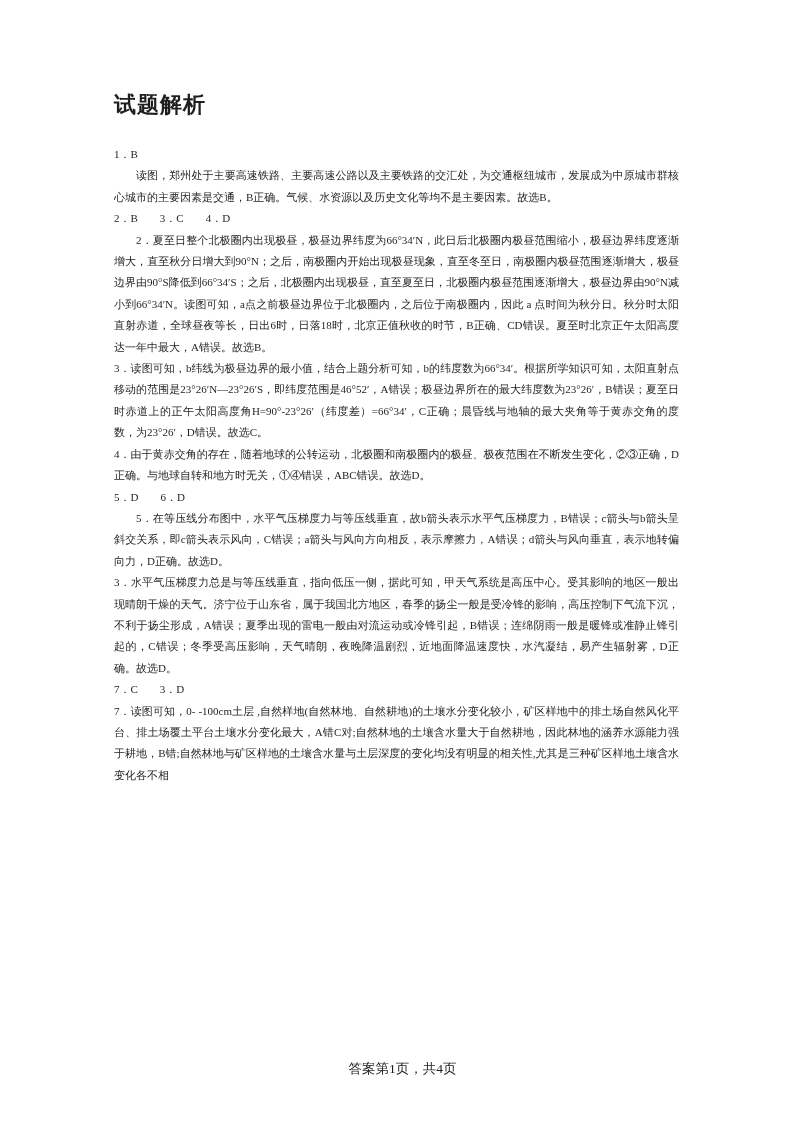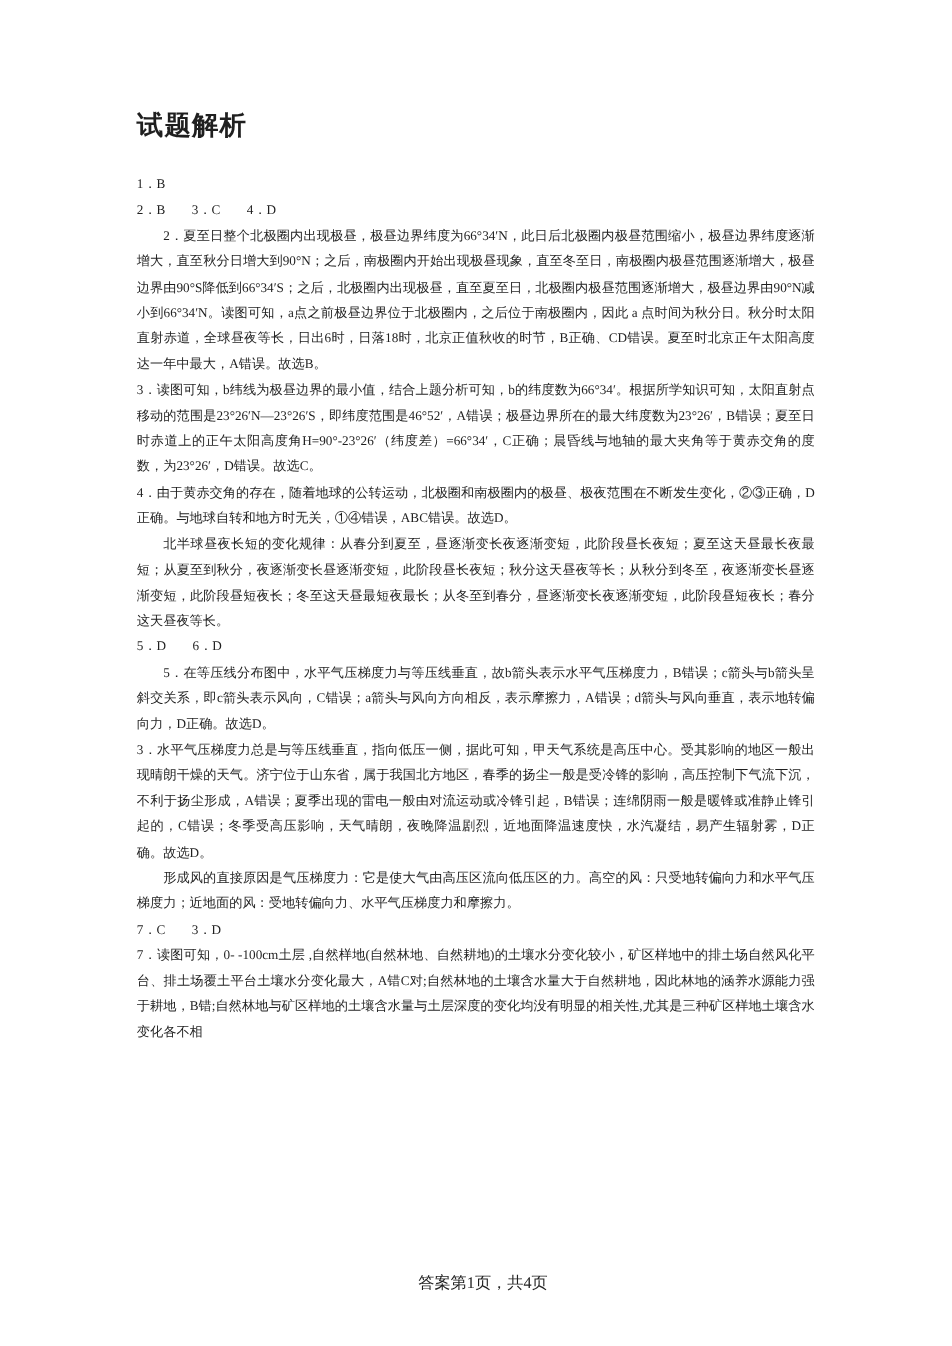--- a/index.html
+++ b/index.html
@@ -52,27 +52,26 @@
   }
 </style>
 </head>
 <body>
 
 <div class="page">
   <div class="content">
     <h1 class="title">试题解析</h1>
     <div id="paragraphs">
         <p class="para">1．B</p>
+        <p class="para indent">读图，郑州处于主要高速铁路、主要高速公路以及主要铁路的交汇处，为交通枢纽城市，发展成为中原城市群核心城市的主要因素是交通，B正确。气候、水资源以及历史文化等均不是主要因素。故选B。</p>
         <p class="para">2．B　　3．C　　4．D</p>
         <p class="para indent">2．夏至日整个北极圈内出现极昼，极昼边界纬度为66°34′N，此日后北极圈内极昼范围缩小，极昼边界纬度逐渐增大，直至秋分日增大到90°N；之后，南极圈内开始出现极昼现象，直至冬至日，南极圈内极昼范围逐渐增大，极昼边界由90°S降低到66°34′S；之后，北极圈内出现极昼，直至夏至日，北极圈内极昼范围逐渐增大，极昼边界由90°N减小到66°34′N。读图可知，a点之前极昼边界位于北极圈内，之后位于南极圈内，因此 a 点时间为秋分日。秋分时太阳直射赤道，全球昼夜等长，日出6时，日落18时，北京正值秋收的时节，B正确、CD错误。夏至时北京正午太阳高度达一年中最大，A错误。故选B。</p>
         <p class="para">3．读图可知，b纬线为极昼边界的最小值，结合上题分析可知，b的纬度数为66°34′。根据所学知识可知，太阳直射点移动的范围是23°26′N—23°26′S，即纬度范围是46°52′，A错误；极昼边界所在的最大纬度数为23°26′，B错误；夏至日时赤道上的正午太阳高度角H=90°-23°26′（纬度差）=66°34′，C正确；晨昏线与地轴的最大夹角等于黄赤交角的度数，为23°26′，D错误。故选C。</p>
         <p class="para">4．由于黄赤交角的存在，随着地球的公转运动，北极圈和南极圈内的极昼、极夜范围在不断发生变化，②③正确，D正确。与地球自转和地方时无关，①④错误，ABC错误。故选D。</p>
-        <p class="para indent">北半球昼夜长短的变化规律：从春分到夏至，昼逐渐变长夜逐渐变短，此阶段昼长夜短；夏至这天昼最长夜最短；从夏至到秋分，夜逐渐变长昼逐渐变短，此阶段昼长夜短；秋分这天昼夜等长；从秋分到冬至，夜逐渐变长昼逐渐变短，此阶段昼短夜长；冬至这天昼最短夜最长；从冬至到春分，昼逐渐变长夜逐渐变短，此阶段昼短夜长；春分这天昼夜等长。</p>
         <p class="para">5．D　　6．D</p>
         <p class="para indent">5．在等压线分布图中，水平气压梯度力与等压线垂直，故b箭头表示水平气压梯度力，B错误；c箭头与b箭头呈斜交关系，即c箭头表示风向，C错误；a箭头与风向方向相反，表示摩擦力，A错误；d箭头与风向垂直，表示地转偏向力，D正确。故选D。</p>
         <p class="para">3．水平气压梯度力总是与等压线垂直，指向低压一侧，据此可知，甲天气系统是高压中心。受其影响的地区一般出现晴朗干燥的天气。济宁位于山东省，属于我国北方地区，春季的扬尘一般是受冷锋的影响，高压控制下气流下沉，不利于扬尘形成，A错误；夏季出现的雷电一般由对流运动或冷锋引起，B错误；连绵阴雨一般是暖锋或准静止锋引起的，C错误；冬季受高压影响，天气晴朗，夜晚降温剧烈，近地面降温速度快，水汽凝结，易产生辐射雾，D正确。故选D。</p>
-        <p class="para indent">形成风的直接原因是气压梯度力：它是使大气由高压区流向低压区的力。高空的风：只受地转偏向力和水平气压梯度力；近地面的风：受地转偏向力、水平气压梯度力和摩擦力。</p>
         <p class="para">7．C　　3．D</p>
         <p class="para">7．读图可知，0- -100cm土层 ,自然样地(自然林地、自然耕地)的土壤水分变化较小，矿区样地中的排土场自然风化平台、排土场覆土平台土壤水分变化最大，A错C对;自然林地的土壤含水量大于自然耕地，因此林地的涵养水源能力强于耕地，B错;自然林地与矿区样地的土壤含水量与土层深度的变化均没有明显的相关性,尤其是三种矿区样地土壤含水变化各不相</p>
       </div>
   </div>
   <div class="footer">答案第1页，共4页</div>
 </div>
 
 </body></html>

